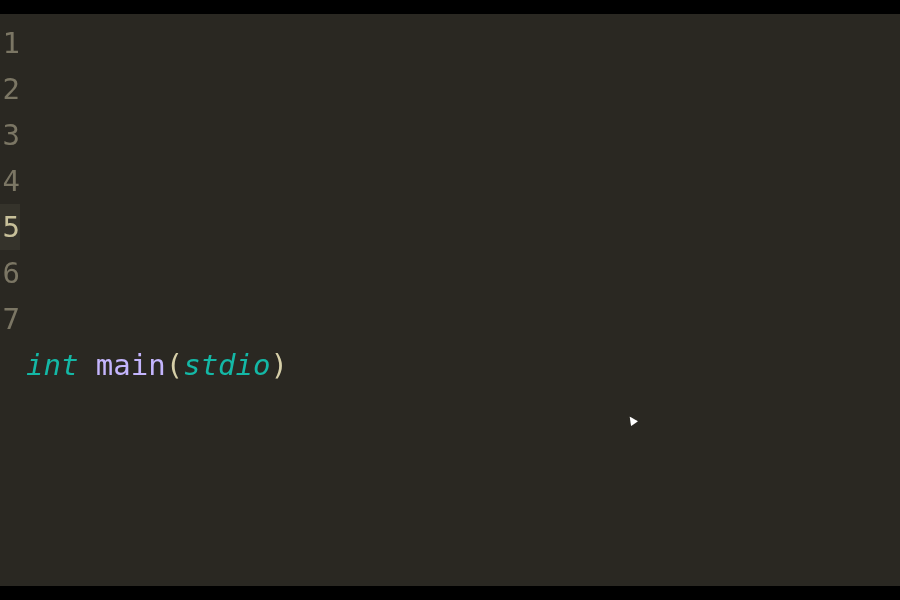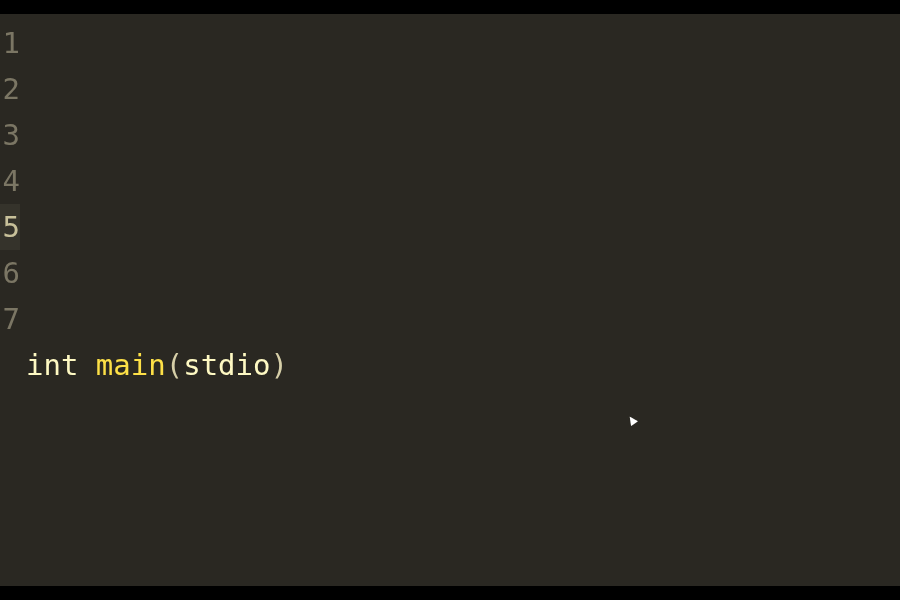--- a/index.html
+++ b/index.html
@@ -67,22 +67,22 @@
     white-space: pre;
     position: relative;
   }
   .code .line {
     height: 46px;
     display: block;
   }
 
   .tok-preproc   { color: #e95d4f; }
   .tok-angle     { color: #d6cfa8; }
-  .tok-type      { color: #fef9c3; }
-  .tok-func      { color: #fde047; }
+  .tok-type      { color: #14b8a6; font-style: italic; }
+  .tok-func      { color: #c4b5fd; }
   .tok-paren     { color: #d6cfa8; }
   .tok-plain     { color: #d6cfa8; }
 
   .cursor {
     position: absolute;
     pointer-events: none;
     color: #ffffff;
     font-size: 14px;
     line-height: 14px;
   }

